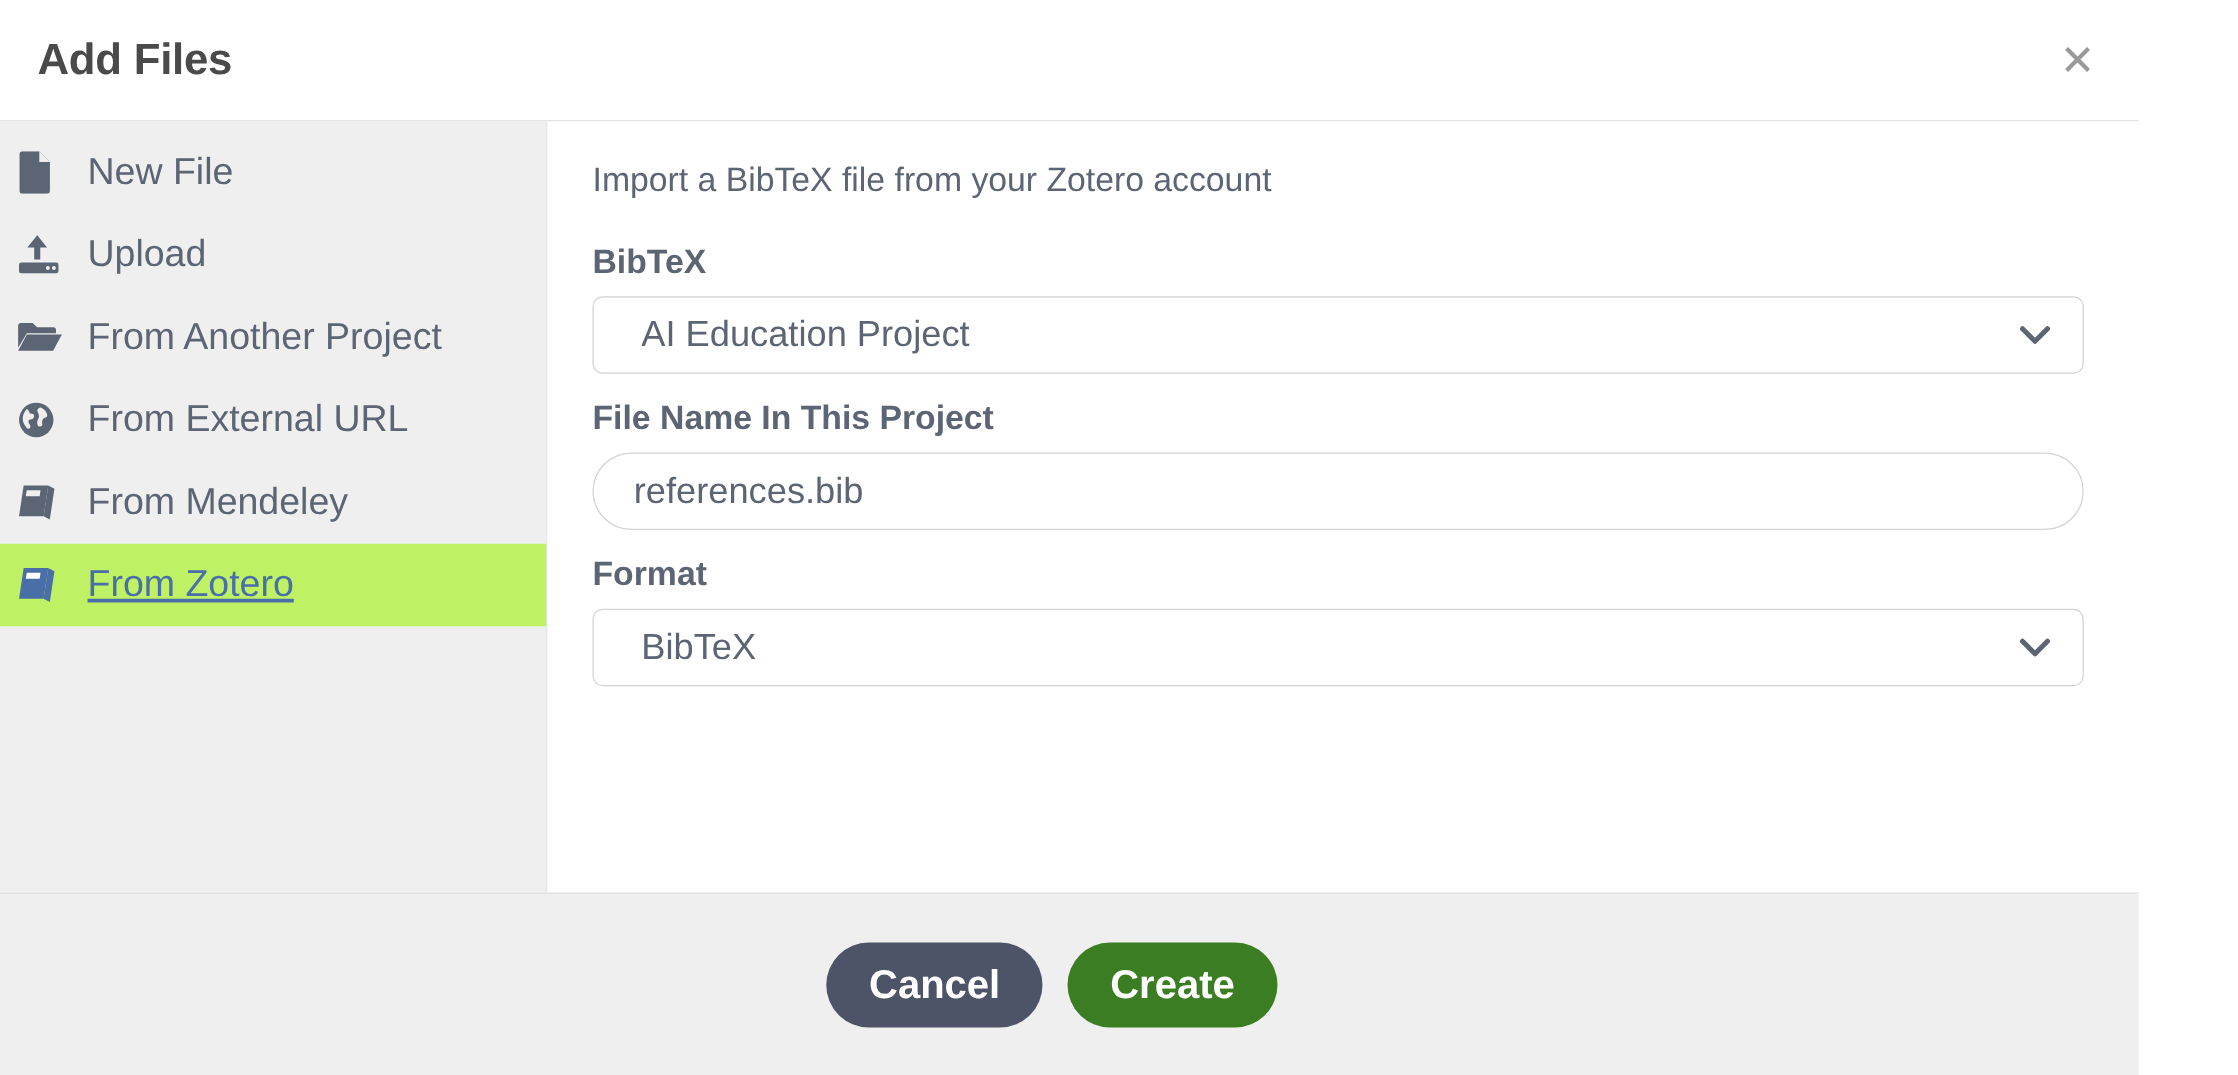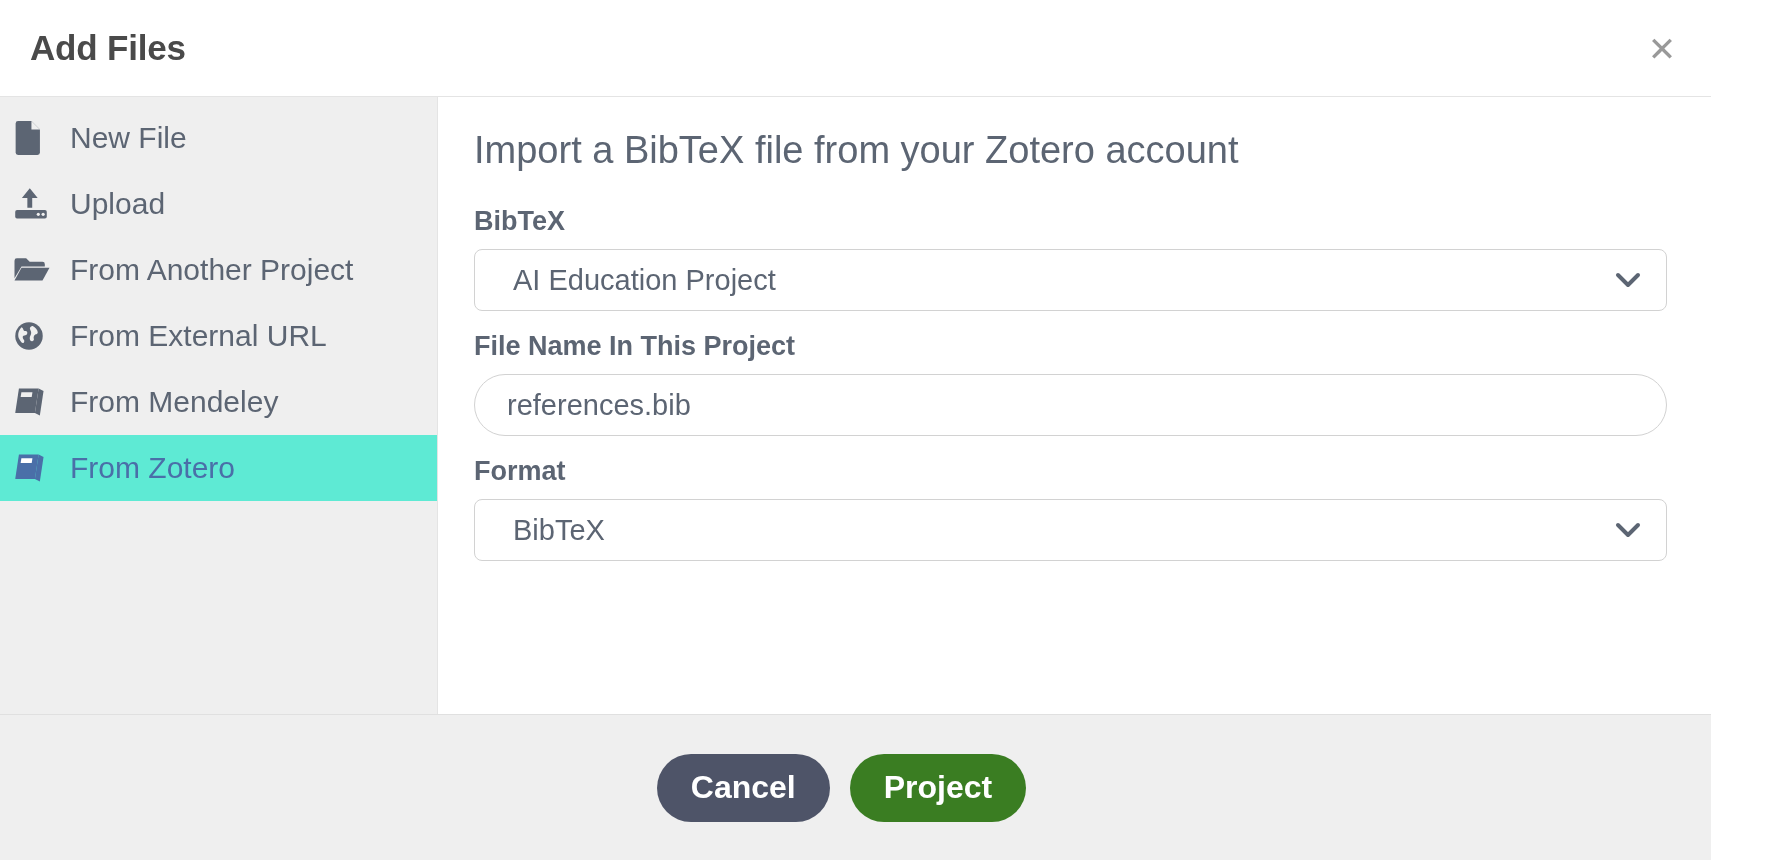--- a/index.html
+++ b/index.html
@@ -85,34 +85,35 @@
     width: 46px;
     flex: 0 0 46px;
     display: flex;
     align-items: center;
     justify-content: flex-start;
     color: #5c6573;
   }
   .sidebar-item .icon svg { display: block; }
   .sidebar-item .label { padding-left: 10px; }
   .sidebar-item.active {
-    background: #5eead4;
+    background: #bef264;
     color: #4a6fa8;
+    text-decoration: underline;
   }
   .sidebar-item.active .icon { color: #4a6fa8; }
 
   
   .content {
     flex: 1 1 auto;
     background: #ffffff;
     padding: 32px 44px 0 36px;
     min-width: 0;
   }
   .content-intro {
-    font-size: 38px;
+    font-size: 27px;
     color: #5c6573;
     margin-bottom: 34px;
   }
   .field-group { margin-bottom: 20px; }
   .field-label {
     font-size: 27px;
     font-weight: bold;
     color: #5c6573;
     margin-bottom: 12px;
     display: block;
@@ -299,16 +300,16 @@
             </svg>
           </span>
         </div>
       </div>
 
     </div>
   </div>
 
   <div class="modal-footer">
     <button class="btn btn-cancel">Cancel</button>
-    <button class="btn btn-create">Project</button>
+    <button class="btn btn-create">Create</button>
   </div>
 
 </div>
 
 </body></html>

